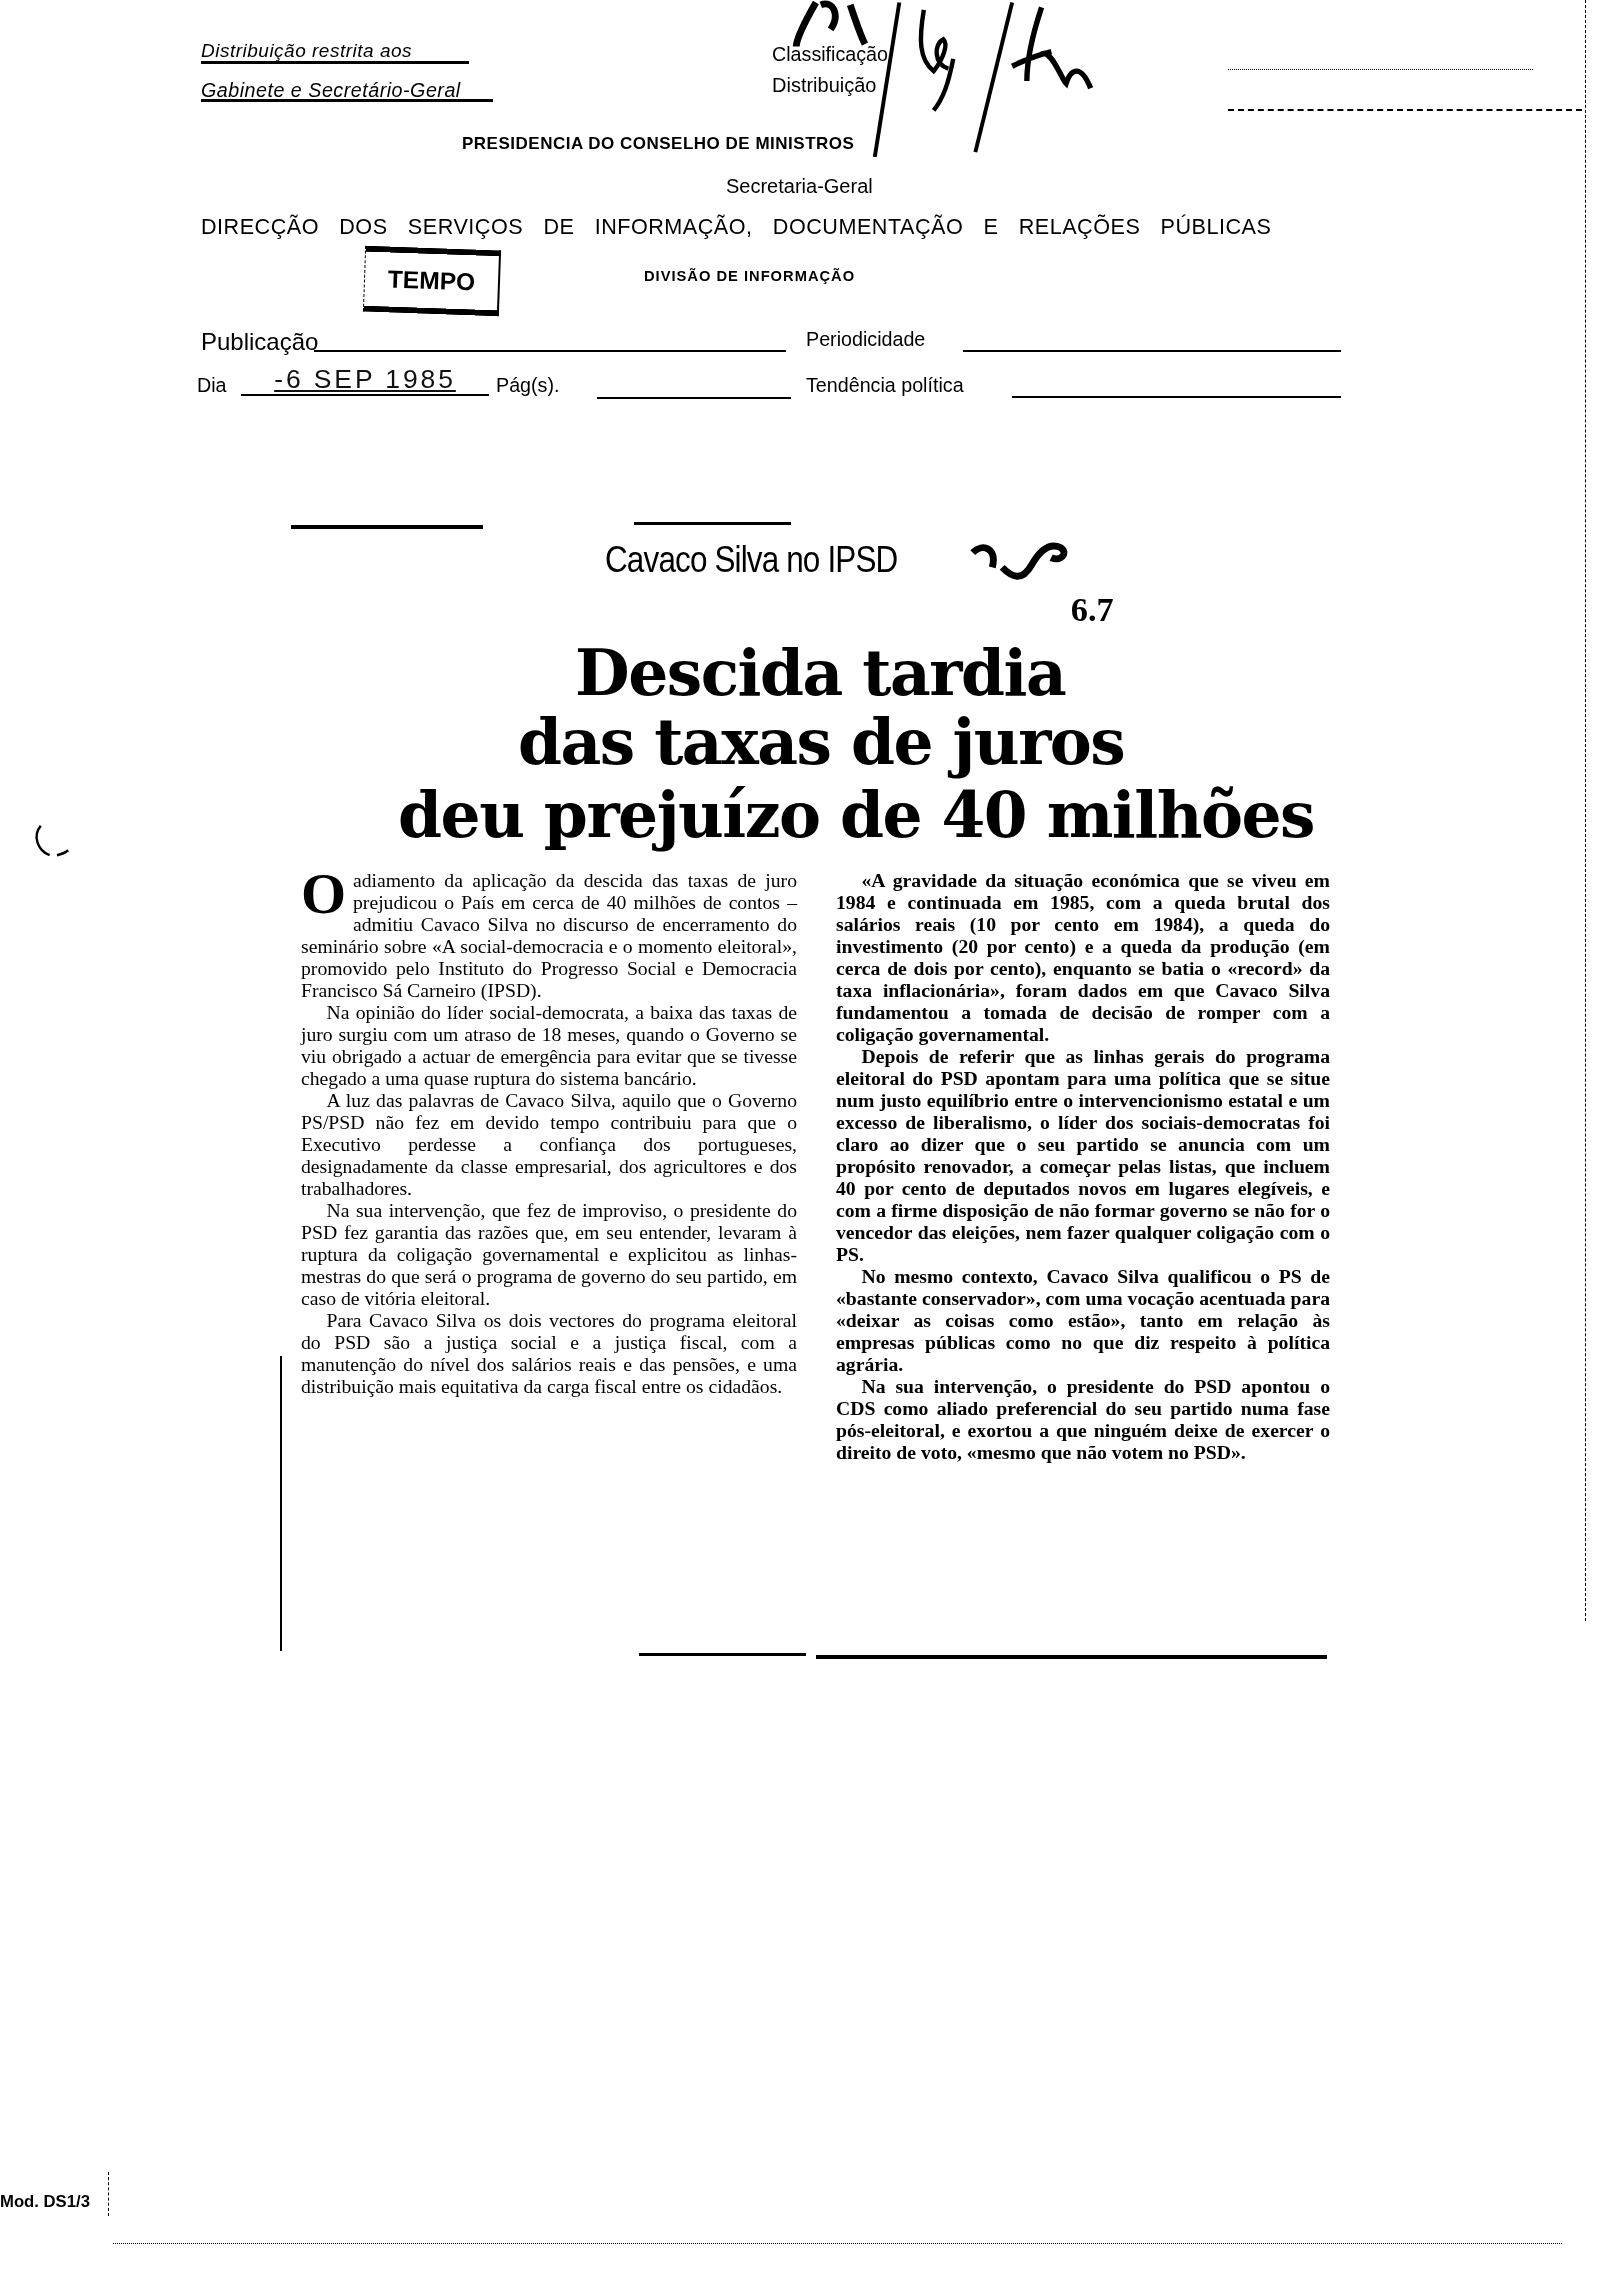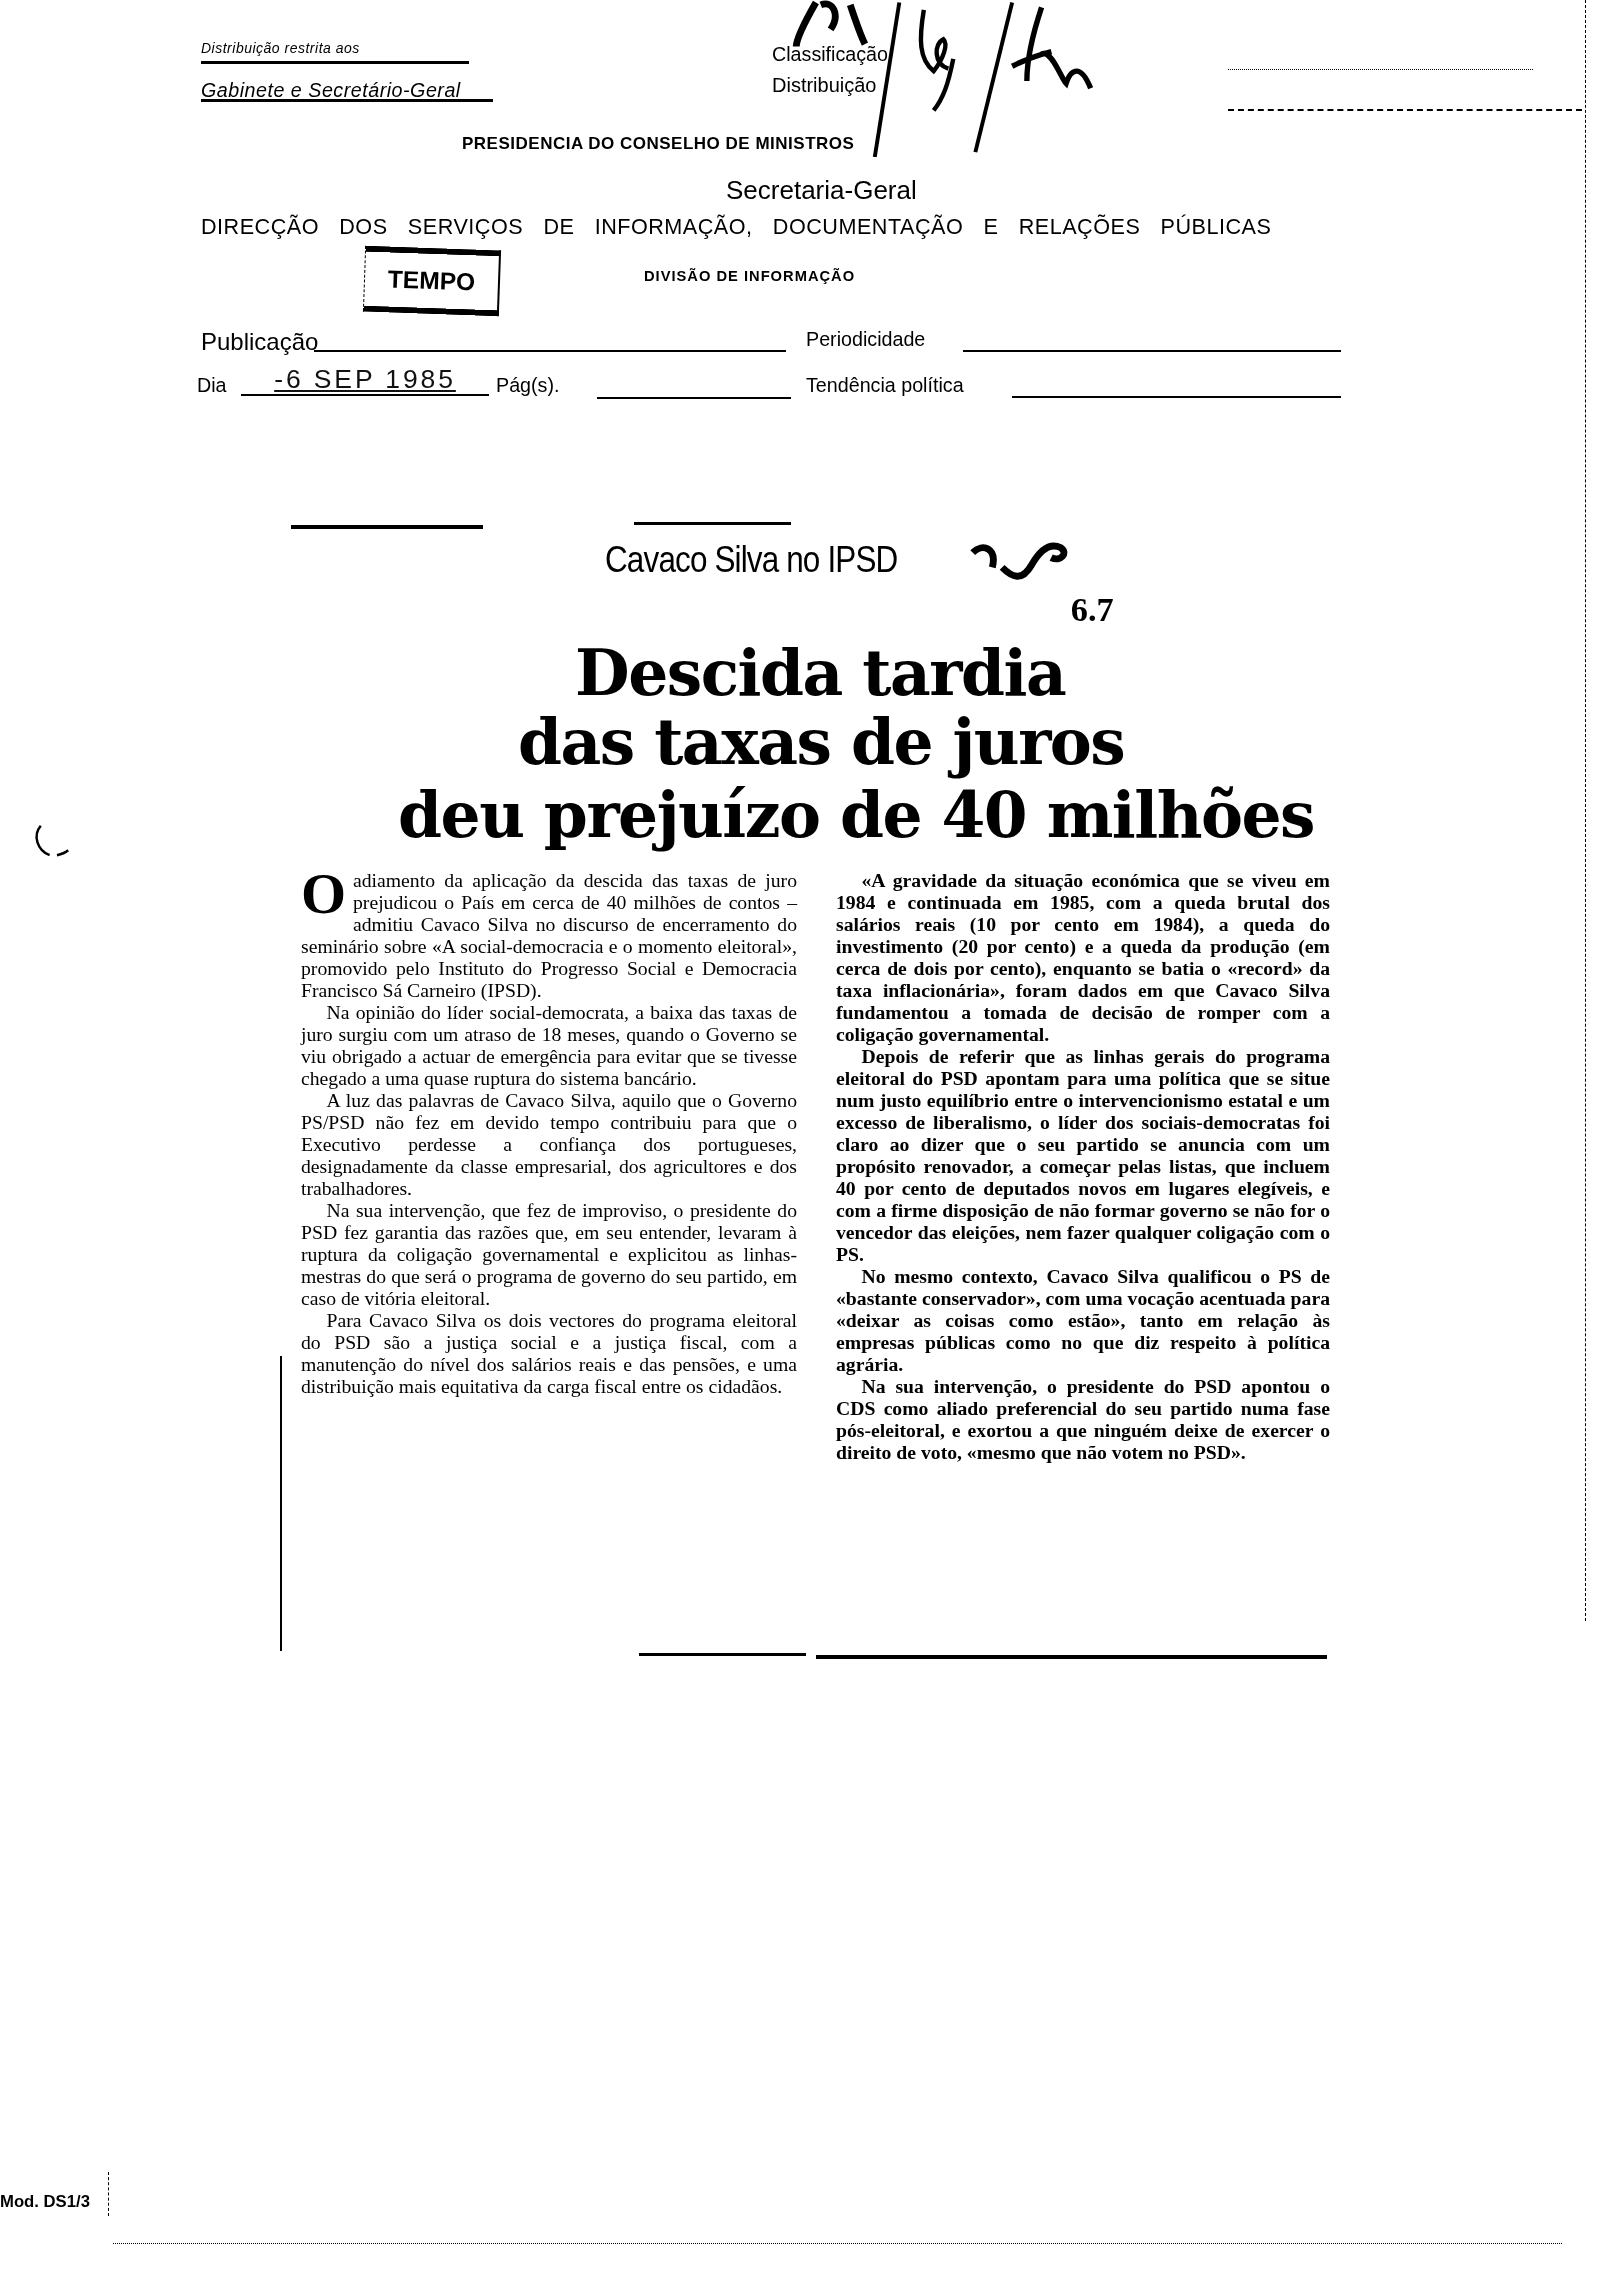--- a/index.html
+++ b/index.html
@@ -22,41 +22,41 @@
   .col p { margin: 0; text-indent: 25.5px; }
   .col p.first { text-indent: 0; }
   .col2 { font-weight: bold; }
   .dropcap { float: left; font-size: 58px; line-height: 44px; font-weight: bold; margin: 2.9px 6.9px 0 0; font-family: "Liberation Serif", serif; }
   .rule { position: absolute; background: #000; }
   .hand { position: absolute; }
 </style>
 </head>
 <body>
 
-<div class="abs form ital hdr-small" style="left:201px; top:40px; font-size:14px; font-style:italic;">Distribuição restrita aos</div>
+<div class="abs form ital hdr-small" style="left:201px; top:40px; font-size:19px; font-style:italic;">Distribuição restrita aos</div>
 <div class="rule" style="left:201px; top:61px; width:268px; height:3.4px;"></div>
 <div class="abs form hdr-small" style="left:201px; top:79px; font-size:19.7px; font-style:italic;">Gabinete e Secretário-Geral</div>
 <div class="rule" style="left:201px; top:99px; width:292px; height:3.4px;"></div>
 
 <div class="abs form" style="left:772px; top:43px; font-size:19.7px;">Classificação</div>
 <div class="abs form" style="left:772px; top:74px; font-size:20px;">Distribuição</div>
 
 <div class="abs" style="left:1228px; top:69px; width:305px; border-bottom:1.5px dotted #000;"></div>
 <div class="abs" style="left:1228px; top:109px; width:354px; border-bottom:2px dashed #000;"></div>
 
 <svg class="hand" style="left:786px; top:0px;" width="467" height="157" viewBox="0 0 950 320">
   <path d="M60 5 C 40 40, 20 80, 20 95 M 70 10 C 95 0, 110 30, 90 60 M 130 10 C 140 40, 150 70, 160 90" stroke="#000" stroke-width="14" fill="none"></path>
   <path d="M230 5 L 180 320" stroke="#000" stroke-width="8" fill="none"></path>
   <path d="M280 20 C 270 80, 270 120, 300 145 C 320 120, 330 90, 320 80 C 300 90, 300 130, 330 140 M 340 120 C 330 170, 320 200, 300 225" stroke="#000" stroke-width="9" fill="none"></path>
   <path d="M460 5 L 385 310" stroke="#000" stroke-width="8" fill="none"></path>
   <path d="M520 15 C 505 60, 490 120, 490 165 M 460 135 C 490 120, 520 110, 540 105 M 520 110 C 540 100, 560 160, 570 170 C 580 140, 600 130, 620 180" stroke="#000" stroke-width="11" fill="none"></path>
 </svg>
 
 <div class="abs form" style="left:462px; top:134px; font-size:17px; font-weight:bold; letter-spacing:0.5px;">PRESIDENCIA DO CONSELHO DE MINISTROS</div>
-<div class="abs form" style="left:726px; top:175px; font-size:26px;">Secretaria-Geral</div>
+<div class="abs form" style="left:726px; top:175px; font-size:20px;">Secretaria-Geral</div>
 <div class="abs form" style="left:201px; top:214px; font-size:21.6px; word-spacing:13.8px; letter-spacing:0.5px;">DIRECÇÃO DOS SERVIÇOS DE INFORMAÇÃO, DOCUMENTAÇÃO E RELAÇÕES PÚBLICAS</div>
 
 <div class="abs stamp" style="left:364px; top:248px; width:133px; height:54px;">
   <span>TEMPO</span>
 </div>
 <div class="abs form" style="left:644px; top:268px; font-size:14.7px; font-weight:bold; letter-spacing:1px;">DIVISÃO DE INFORMAÇÃO</div>
 
 <div class="abs form" style="left:201px; top:328px; font-size:24px;">Publicação</div>
 <div class="field-line" style="left:314px; top:350px; width:472px;">
   <span></span>

